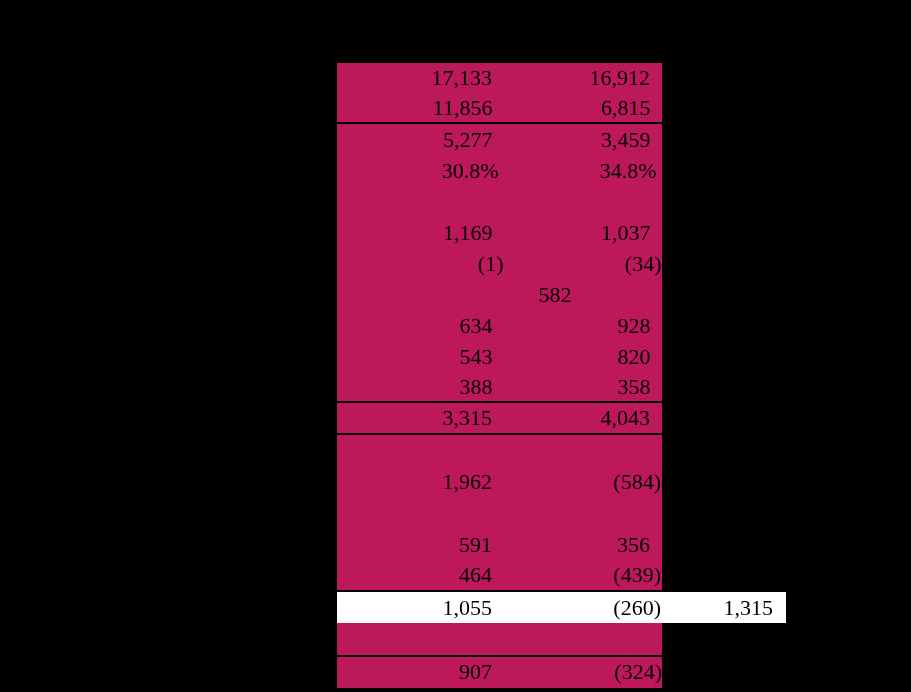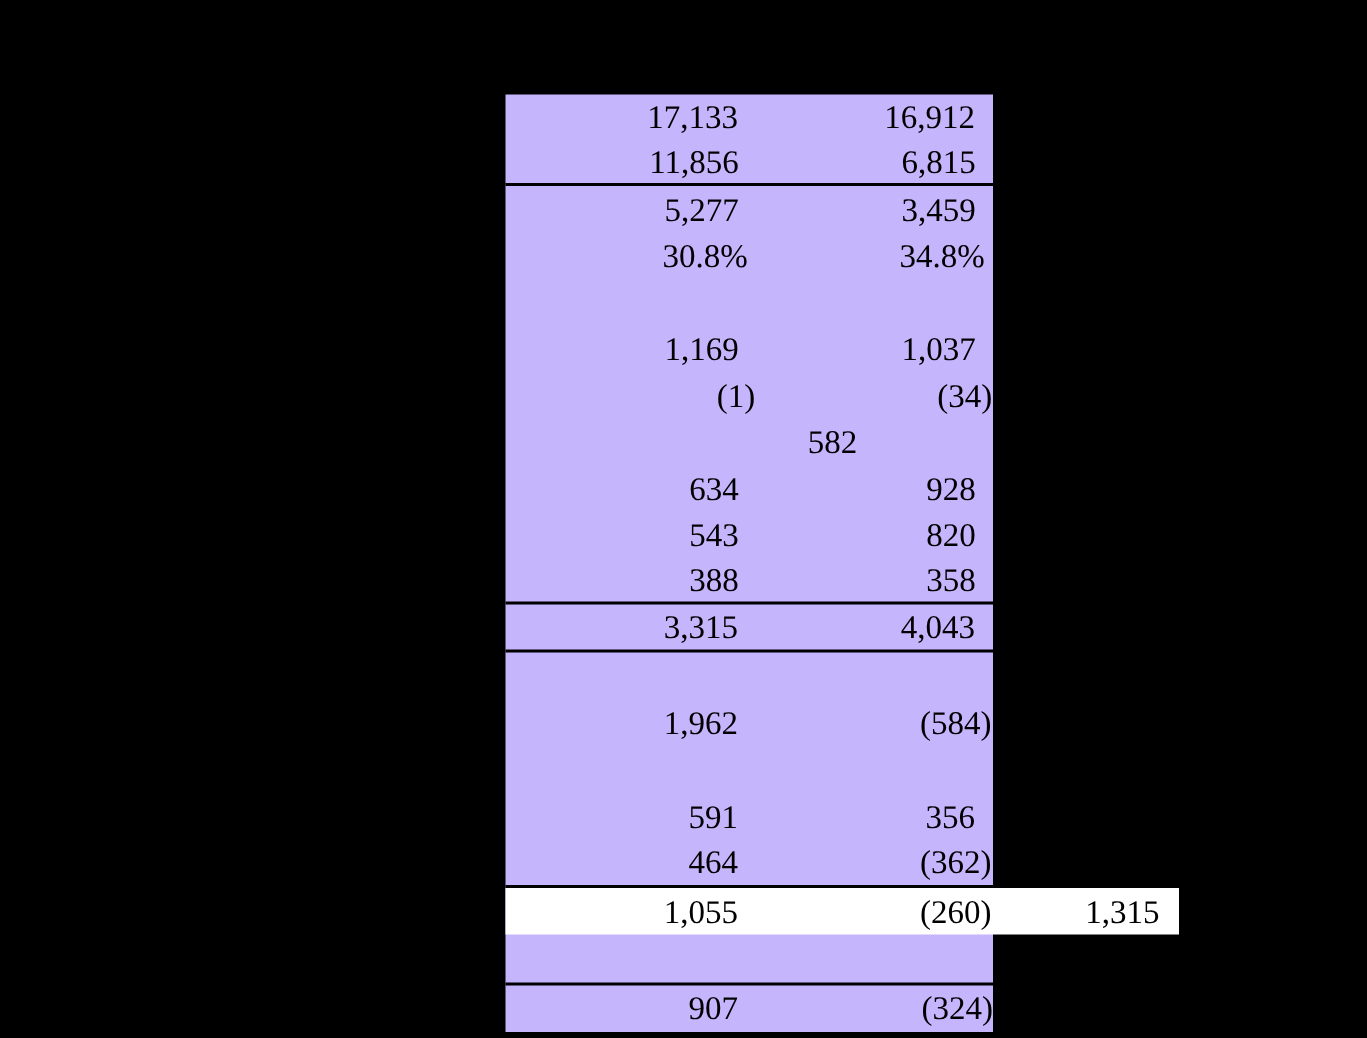--- a/index.html
+++ b/index.html
@@ -18,21 +18,21 @@
     width: 911px;
     height: 692px;
     background: #000000;
   }
   .panel {
     position: absolute;
     left: 337px;
     top: 63px;
     width: 325px;
     height: 625px;
-    background: #c4b5fd;
+    background: #be185d;
   }
   .row {
     display: flex;
     align-items: center;
     box-sizing: border-box;
     width: 325px;
   }
   .h30  { height: 30px; }
   .h31  { height: 31px; justify-content: center; }
   .h32  { height: 32px; }
@@ -148,21 +148,21 @@
       <div class="c2 pad"></div>
     </div>
 
     <div class="row h314">
       <div class="c1 pad">591</div>
       <div class="c2 pad">356</div>
     </div>
 
     <div class="row h314 rule-b">
       <div class="c1 pad">464</div>
-      <div class="c2 paren">(362)</div>
+      <div class="c2 paren">(439)</div>
     </div>
 
     <div class="row h315 extended">
       <div class="c1 pad">1,055</div>
       <div class="c2 paren">(260)</div>
       <div class="c3">1,315</div>
     </div>
 
     <div class="row h315">
       <div class="c1 pad"></div>

